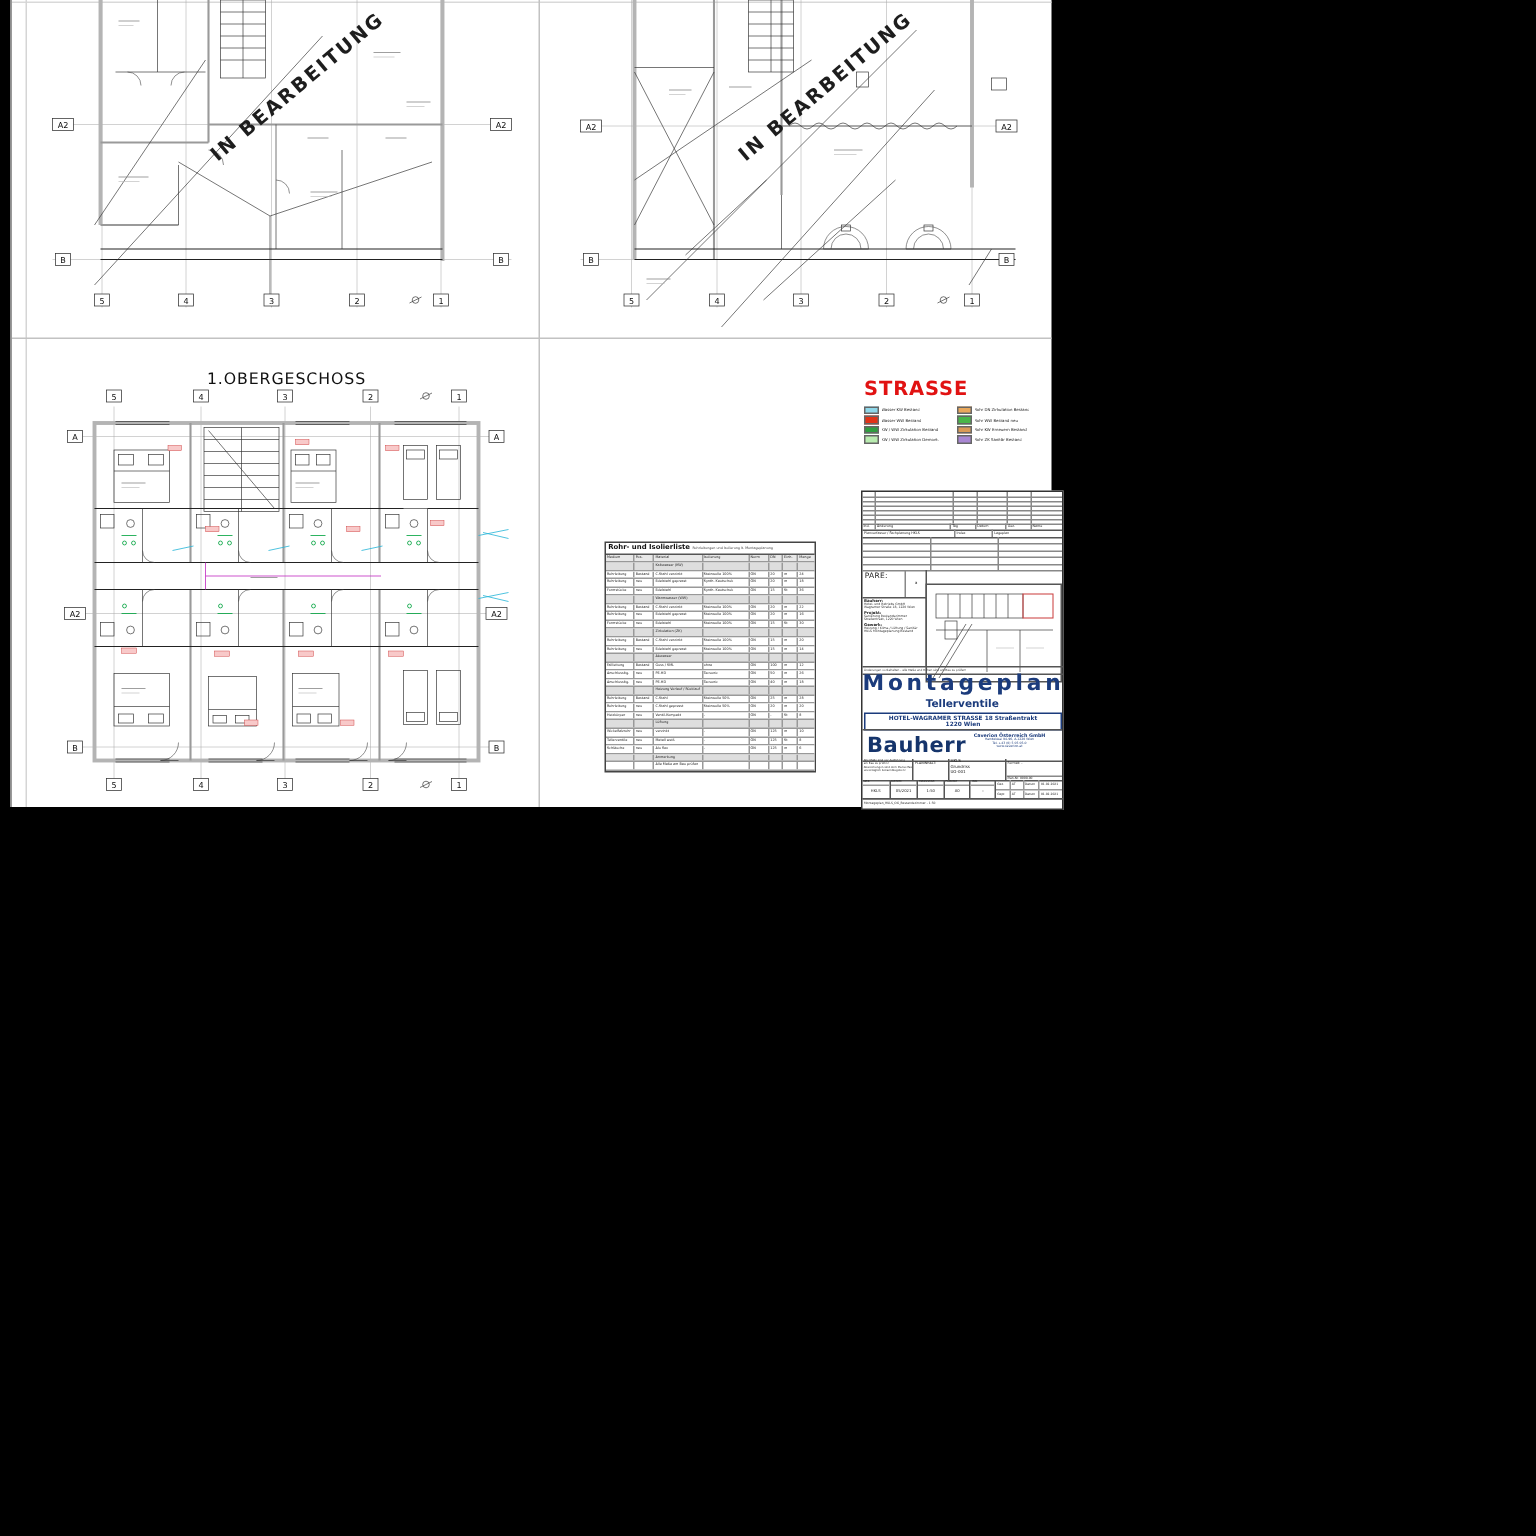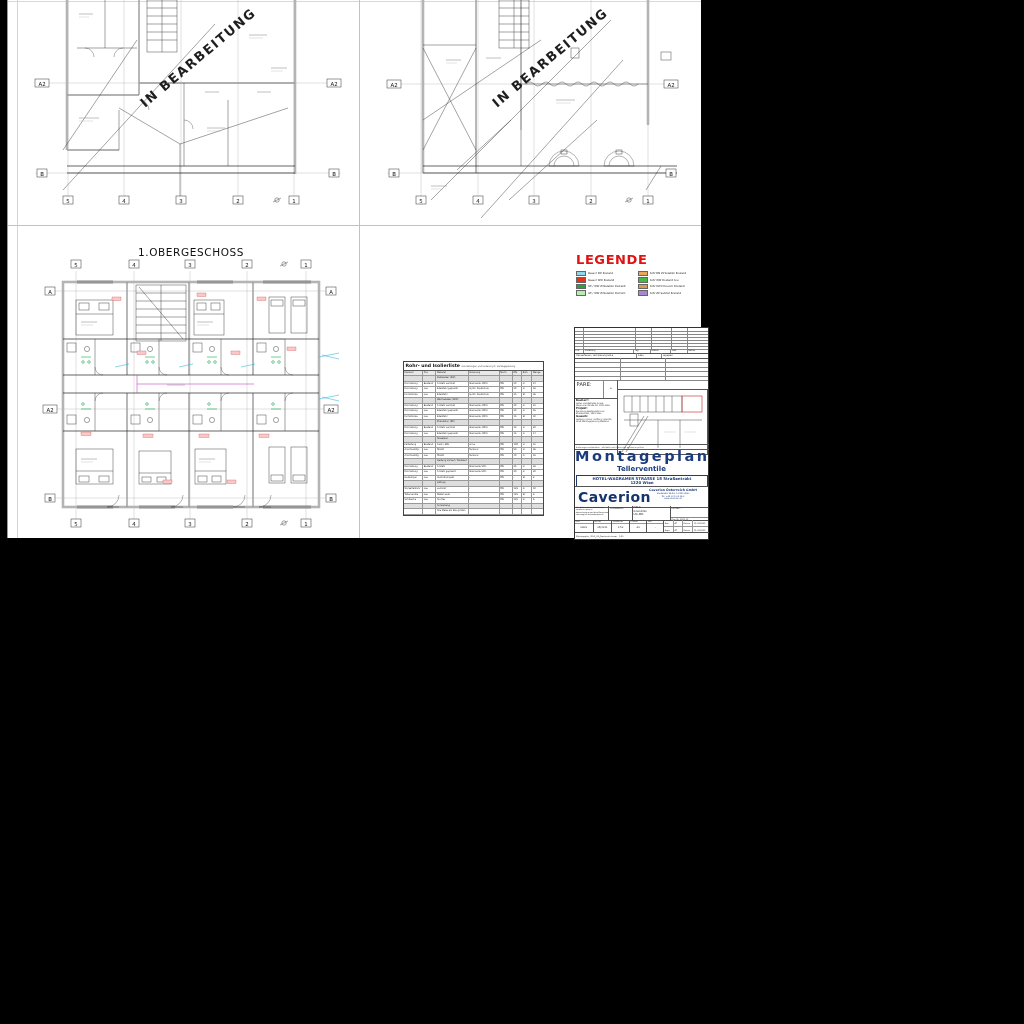--- a/index.html
+++ b/index.html
@@ -575,21 +575,21 @@
         <circle class="pl" cx="265" cy="37" r="2.2"></circle>
           <line class="pl" x1="261" y1="39" x2="269" y2="35"></line>
         </g>
       <g>
         <circle class="pl" cx="265" cy="296" r="2.2"></circle>
           <line class="pl" x1="261" y1="298" x2="269" y2="294"></line>
         </g>
     </svg>
 
     <div class="abs legend">
-      <div class="legend-title">LEGENDE</div>
+      <div class="legend-title">STRASSE</div>
       <div class="legend-grid">
 
           <div class="legend-item">
             <span class="swatch" style="background: rgb(143, 216, 234);"></span>
             <span class="legend-label">Wasser KW Bestand</span>
           </div>
 
           <div class="legend-item">
             <span class="swatch" style="background: rgb(226, 51, 24);"></span>
             <span class="legend-label">Wasser WW Bestand</span>
@@ -1006,21 +1006,21 @@
         </svg>
       </div>
       <div class="micro">Änderungen vorbehalten - alle Maße und Höhen sind am Bau zu prüfen!</div>
       <div class="mp-title">Montageplan</div>
       <div class="mp-sub">Tellerventile</div>
       <div class="addrbox">
         <div class="addr1">HOTEL-WAGRAMER STRASSE 18 Straßentrakt</div>
         <div class="addr2">1220 Wien</div>
       </div>
       <div class="cavrow">
-        <div class="cavlogo">Caverion</div>
+        <div class="cavlogo">Bauherr</div>
         <div class="cavinfo">
           <div class="cavname">Caverion Österreich GmbH</div>
           <div class="cavline">Handelskai 94-96, A-1220 Wien</div>
           <div class="cavline">Tel. +43 (0) 5 05 05-0</div>
           <div class="cavline">www.caverion.at</div>
         </div>
       </div>
       <div class="btrow1">
         <div class="infocell">
           <div>Alle Maße sind vor Ausführung</div>

